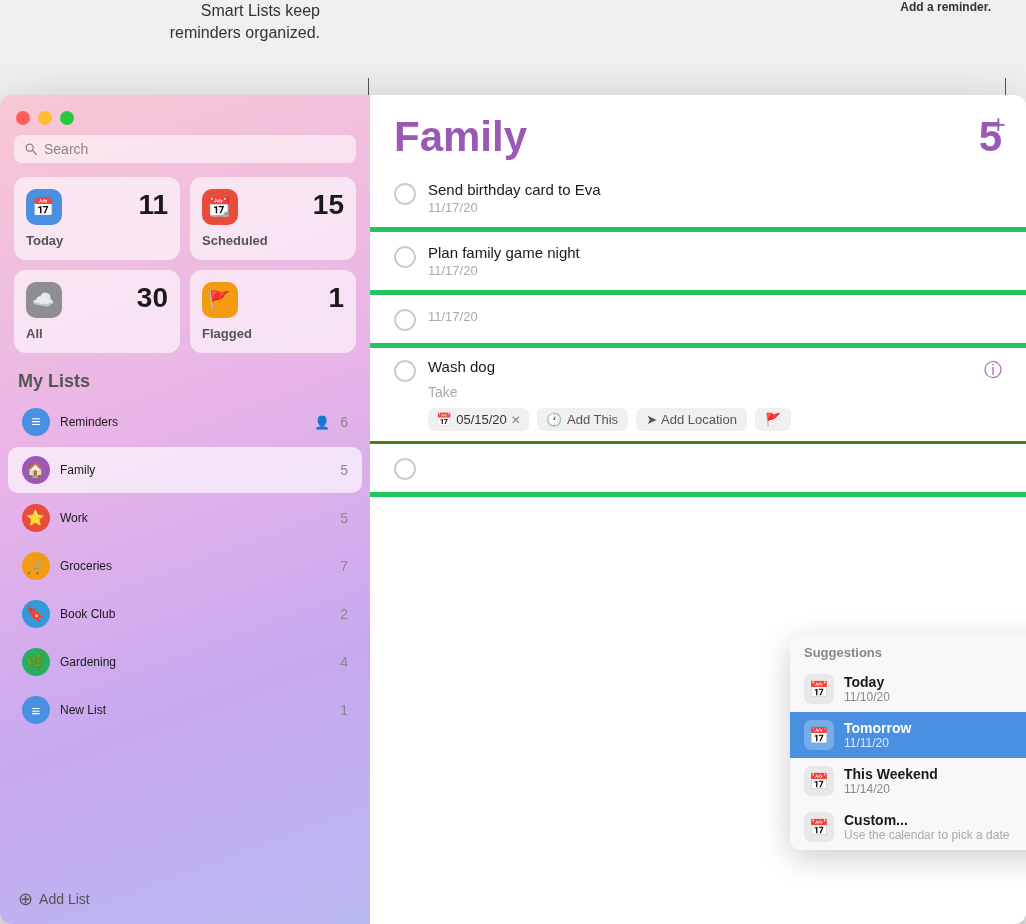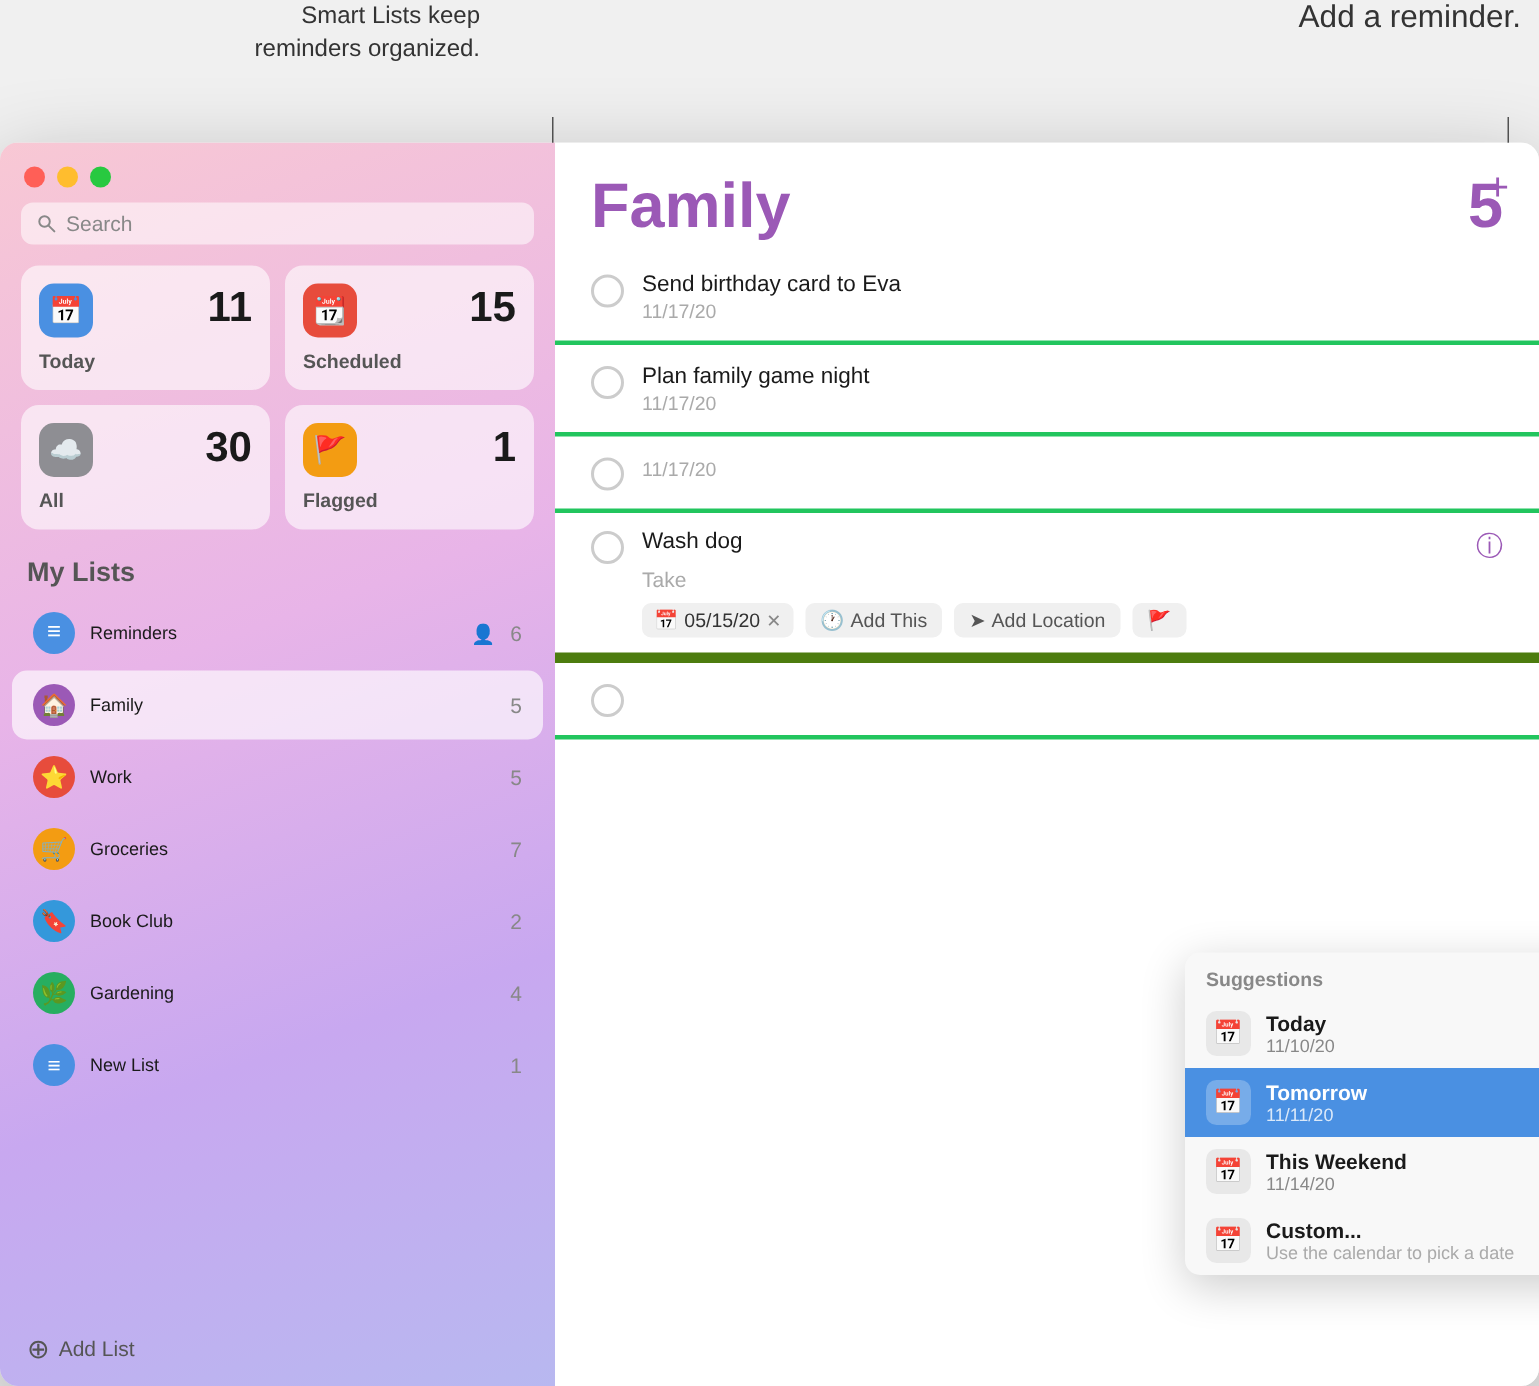--- a/index.html
+++ b/index.html
@@ -19,25 +19,26 @@
       left: 100px;
       font-size: 16px;
       color: #333;
       text-align: right;
       line-height: 1.4;
       width: 220px;
     }
     .tooltip-add-reminder {
       position: absolute;
       top: 0;
-      right: 12px;
-      font-size: 21px;
+      right: 35px;
+      font-size: 12px;
       color: #333;
       text-align: right;
       width: 200px;
+      font-weight: bold;
     }
     .tooltip-line-left {
       position: absolute;
       top: 78px;
       left: 368px;
       width: 1px;
       height: 30px;
       background: #555;
     }
     .tooltip-line-right {
@@ -261,21 +262,21 @@
     
     .reminders-list {
       flex: 1;
       overflow-y: auto;
     }
 
     .reminder-item {
       display: flex;
       align-items: flex-start;
       padding: 12px 24px;
-      border-bottom: 3px solid #22c55e;
+      border-bottom: 5px solid #22c55e;
       gap: 12px;
     }
     .reminder-circle {
       width: 22px;
       height: 22px;
       border-radius: 50%;
       border: 2px solid #ccc;
       flex-shrink: 0;
       margin-top: 2px;
       cursor: pointer;
@@ -293,21 +294,21 @@
       margin-top: 2px;
     }
     .reminder-info-icon {
       color: #9b59b6;
       font-size: 18px;
       cursor: pointer;
     }
 
     
     .wash-dog-section {
-      border-bottom: 7px solid #4d7c0f;
+      border-bottom: 3px solid #4d7c0f;
       padding: 10px 24px;
     }
     .wash-dog-top {
       display: flex;
       align-items: flex-start;
       gap: 12px;
     }
     .notes-input {
       color: #aaa;
       font-size: 14px;

